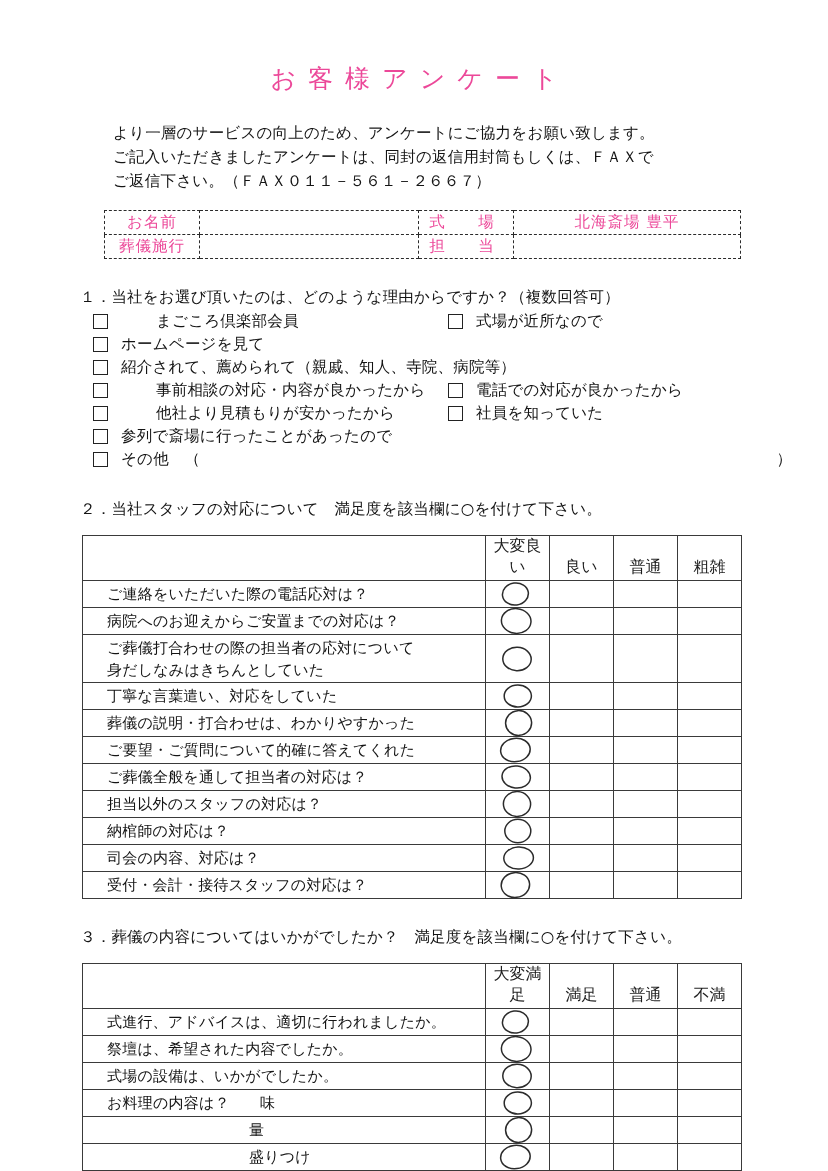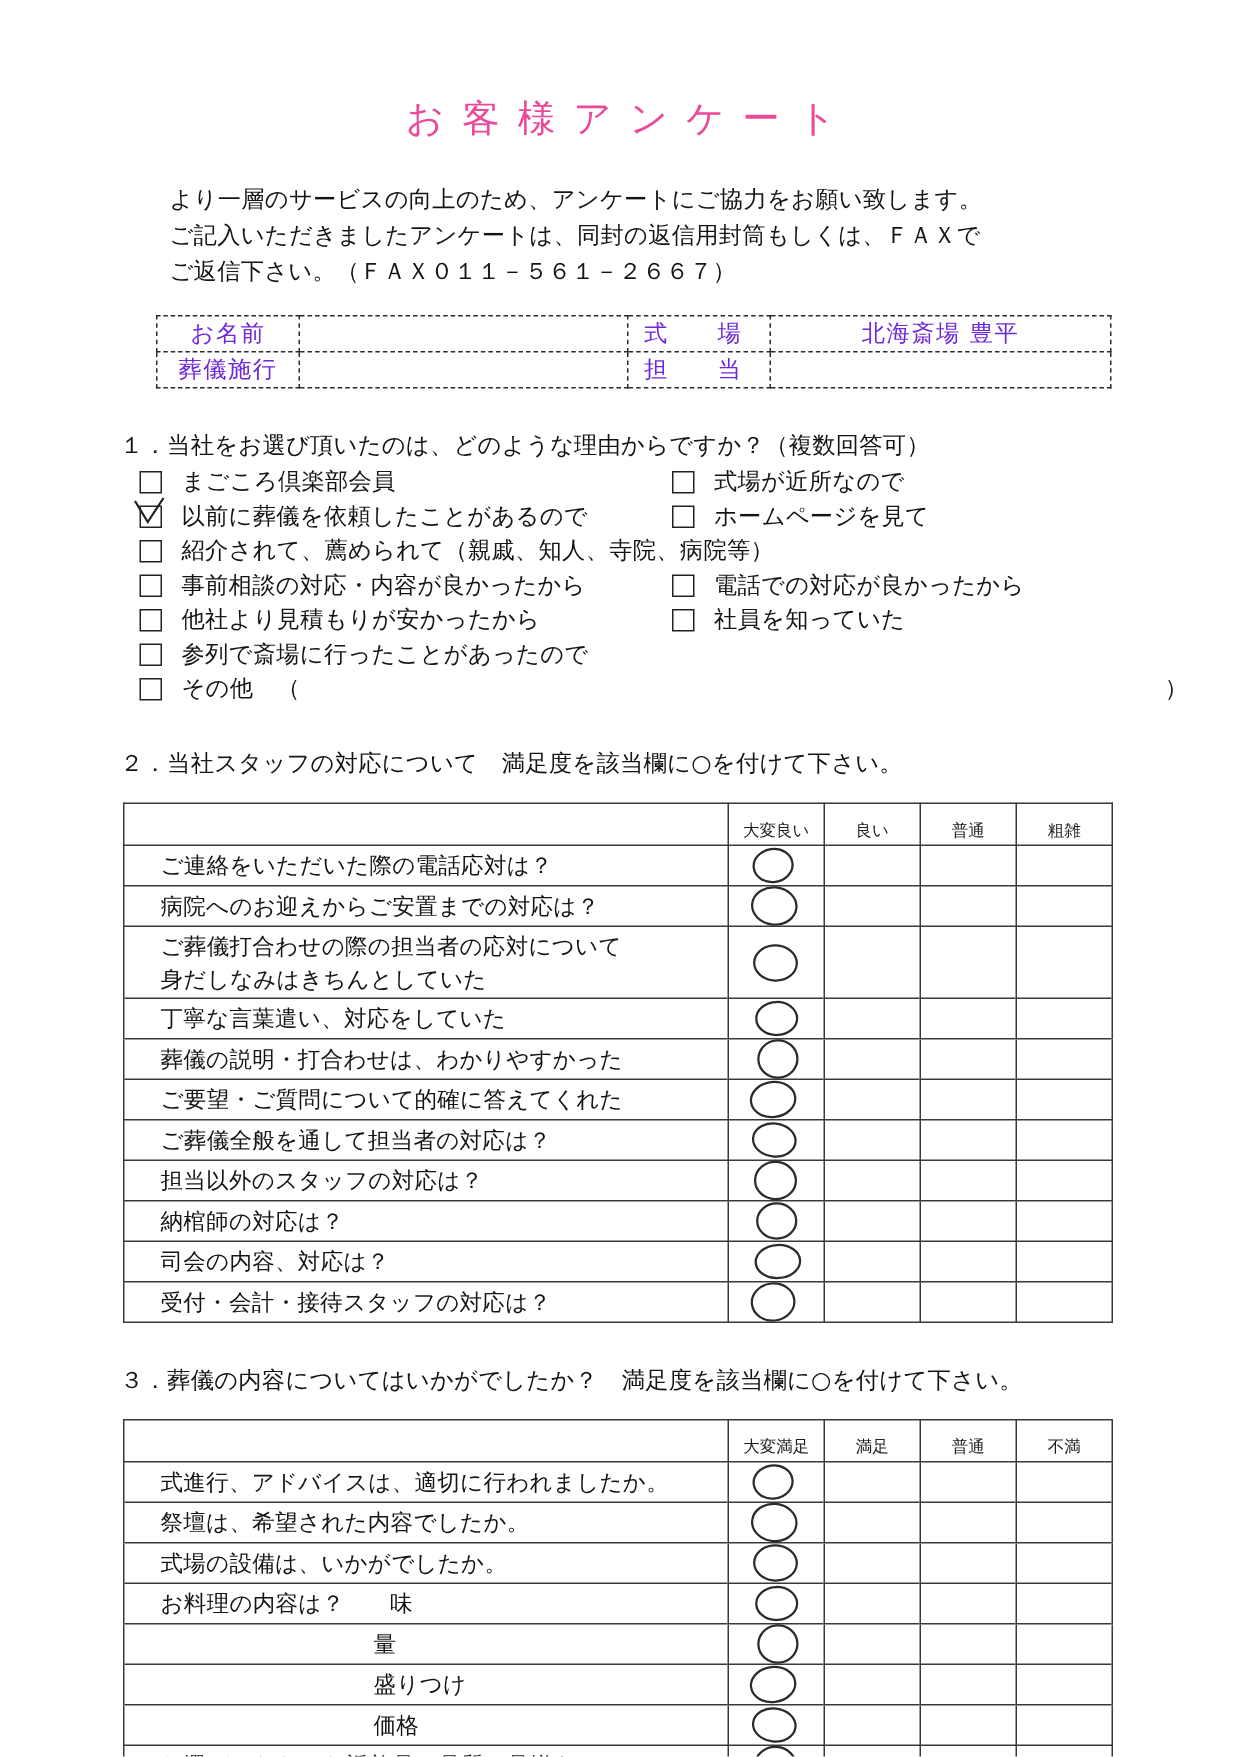--- a/index.html
+++ b/index.html
@@ -52,21 +52,21 @@
     border-collapse: collapse;
     width: 637px;
     table-layout: fixed;
   }
   .info-table td {
     border: 1.5px dashed #2a2a2a;
     height: 23px;
     font-size: 15.5px;
     padding: 0 4px;
     line-height: 23px;
-    color: #6d28d9;
+    color: #ec4899;
   }
   .lbl-cell {
     width: 86px;
     text-align: center;
     letter-spacing: 1px;
   }
   .lbl-spaced { letter-spacing: 9px; padding-left: 9px; }
   .val-cell { width: 210px; }
   .venue-cell { text-align: center; letter-spacing: 1px; }
 
@@ -89,21 +89,21 @@
     display: flex;
     height: 23px;
     align-items: center;
     white-space: nowrap;
   }
   .opt {
     display: flex;
     align-items: center;
     white-space: nowrap;
   }
-  .opt.left  { width: 355px; flex: 0 0 355px; }
+  .opt.left  { width: 355px; flex: 0 0 355px; gap: 35px; }
   .opt.right { width: 300px; flex: 0 0 300px; }
   .opt.wide  { width: 655px; flex: 0 0 655px; }
 
   .cb {
     position: relative;
     width: 13px;
     height: 13px;
     border: 1.4px solid #222;
     flex: 0 0 13px;
     margin-right: 13px;
@@ -152,21 +152,21 @@
   table.rt td.mark {
     width: 63px;
     text-align: center;
     vertical-align: middle;
     position: relative;
   }
   table.rt td.blank { width: 63px; }
   table.rt tr.hdr td {
     height: 25px;
     text-align: center;
-    font-size: 11px;
+    font-size: 16px;
     letter-spacing: 0px;
     vertical-align: bottom;
     padding-bottom: 2px;
     color: #1d1d1d;
   }
   table.rt tr.hdr td.item { padding-left: 0; }
   table.rt tr.r td { height: 23px; }
   table.rt tr.tall td { height: 46px; }
   table.rt tr.tall td.item { line-height: 22px; padding-top: 1px; }
   table.rt tr.dashed td { border-bottom: 1.4px dashed #3a3a3a; }
@@ -218,28 +218,20 @@
           <span class="cb"></span>
           <span class="opt-label">まごころ倶楽部会員</span>
         </div>
         <div class="opt right">
           <span class="cb"></span>
           <span class="opt-label">式場が近所なので</span>
         </div>
       </div>
 
       <div class="opt-row">
-        <div class="opt left">
-          <span class="cb">
-            <svg class="tick" viewBox="0 0 22 20">
-              <path d="M1 3 L9.5 17 L20 1" fill="none" stroke="#222" stroke-width="1.5"></path>
-            </svg>
-          </span>
-          <span class="opt-label">以前に葬儀を依頼したことがあるので</span>
-        </div>
         <div class="opt right">
           <span class="cb"></span>
           <span class="opt-label">ホームページを見て</span>
         </div>
       </div>
 
       <div class="opt-row">
         <div class="opt wide">
           <span class="cb"></span>
           <span class="opt-label">紹介されて、薦められて（親戚、知人、寺院、病院等）</span>

